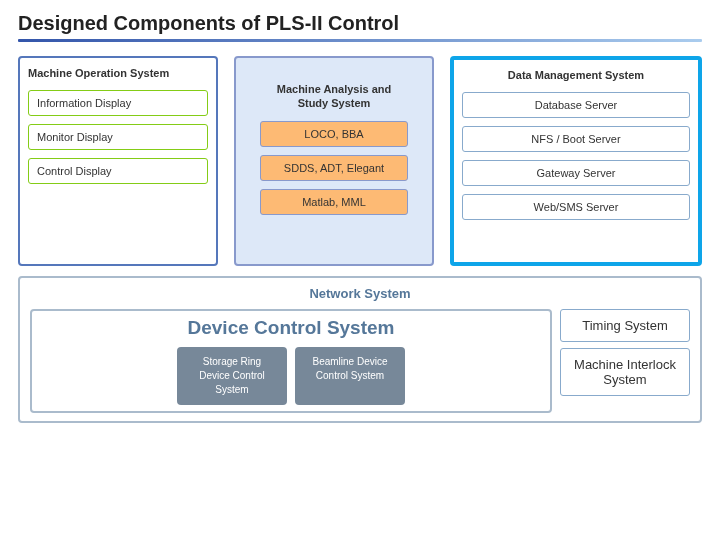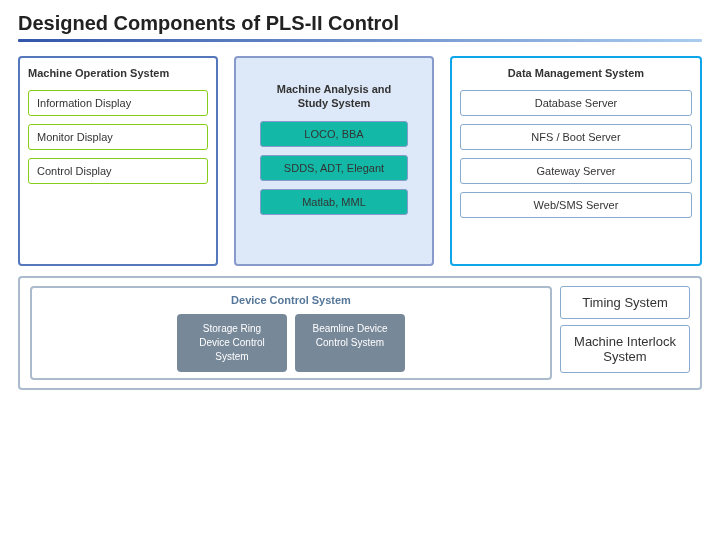--- a/index.html
+++ b/index.html
@@ -79,27 +79,27 @@
       line-height: 1.3;
       text-align: center;
     }
     .analysis-item {
       border: 1px solid #8899cc;
       border-radius: 3px;
       padding: 6px 8px;
       margin-bottom: 8px;
       font-size: 11px;
       color: #333;
-      background: #14b8a6;
+      background: #fdba74;
       text-align: center;
     }
 
     
     .data-mgmt {
-      border: 2px solid #0ea5e9;
+      border: 4px solid #0ea5e9;
       border-radius: 4px;
       padding: 8px;
       flex: 1;
       min-height: 210px;
     }
     .data-mgmt-title {
       font-weight: bold;
       font-size: 11px;
       color: #333;
       margin-bottom: 10px;
@@ -138,21 +138,21 @@
       align-items: stretch;
     }
     .device-control-box {
       border: 2px solid #aabbcc;
       border-radius: 4px;
       padding: 6px 10px;
       flex: 1;
     }
     .device-control-title {
       text-align: center;
-      font-size: 11px;
+      font-size: 19px;
       font-weight: bold;
       color: #557799;
       margin-bottom: 8px;
     }
     .device-items {
       display: flex;
       gap: 8px;
       justify-content: center;
     }
     .device-item {
@@ -209,20 +209,21 @@
       <div class="data-mgmt-title">Data Management System</div>
       <div class="data-item">Database Server</div>
       <div class="data-item">NFS / Boot Server</div>
       <div class="data-item">Gateway Server</div>
       <div class="data-item">Web/SMS Server</div>
     </div>
 
   </div>
 
   <div class="network-section">
+    <div class="network-label">Network System</div>
 
     <div class="device-control-wrapper">
 
       <div class="device-control-box">
         <div class="device-control-title">Device Control System</div>
         <div class="device-items">
           <div class="device-item">Storage Ring Device Control System</div>
           <div class="device-item">Beamline Device Control System</div>
         </div>
       </div>

